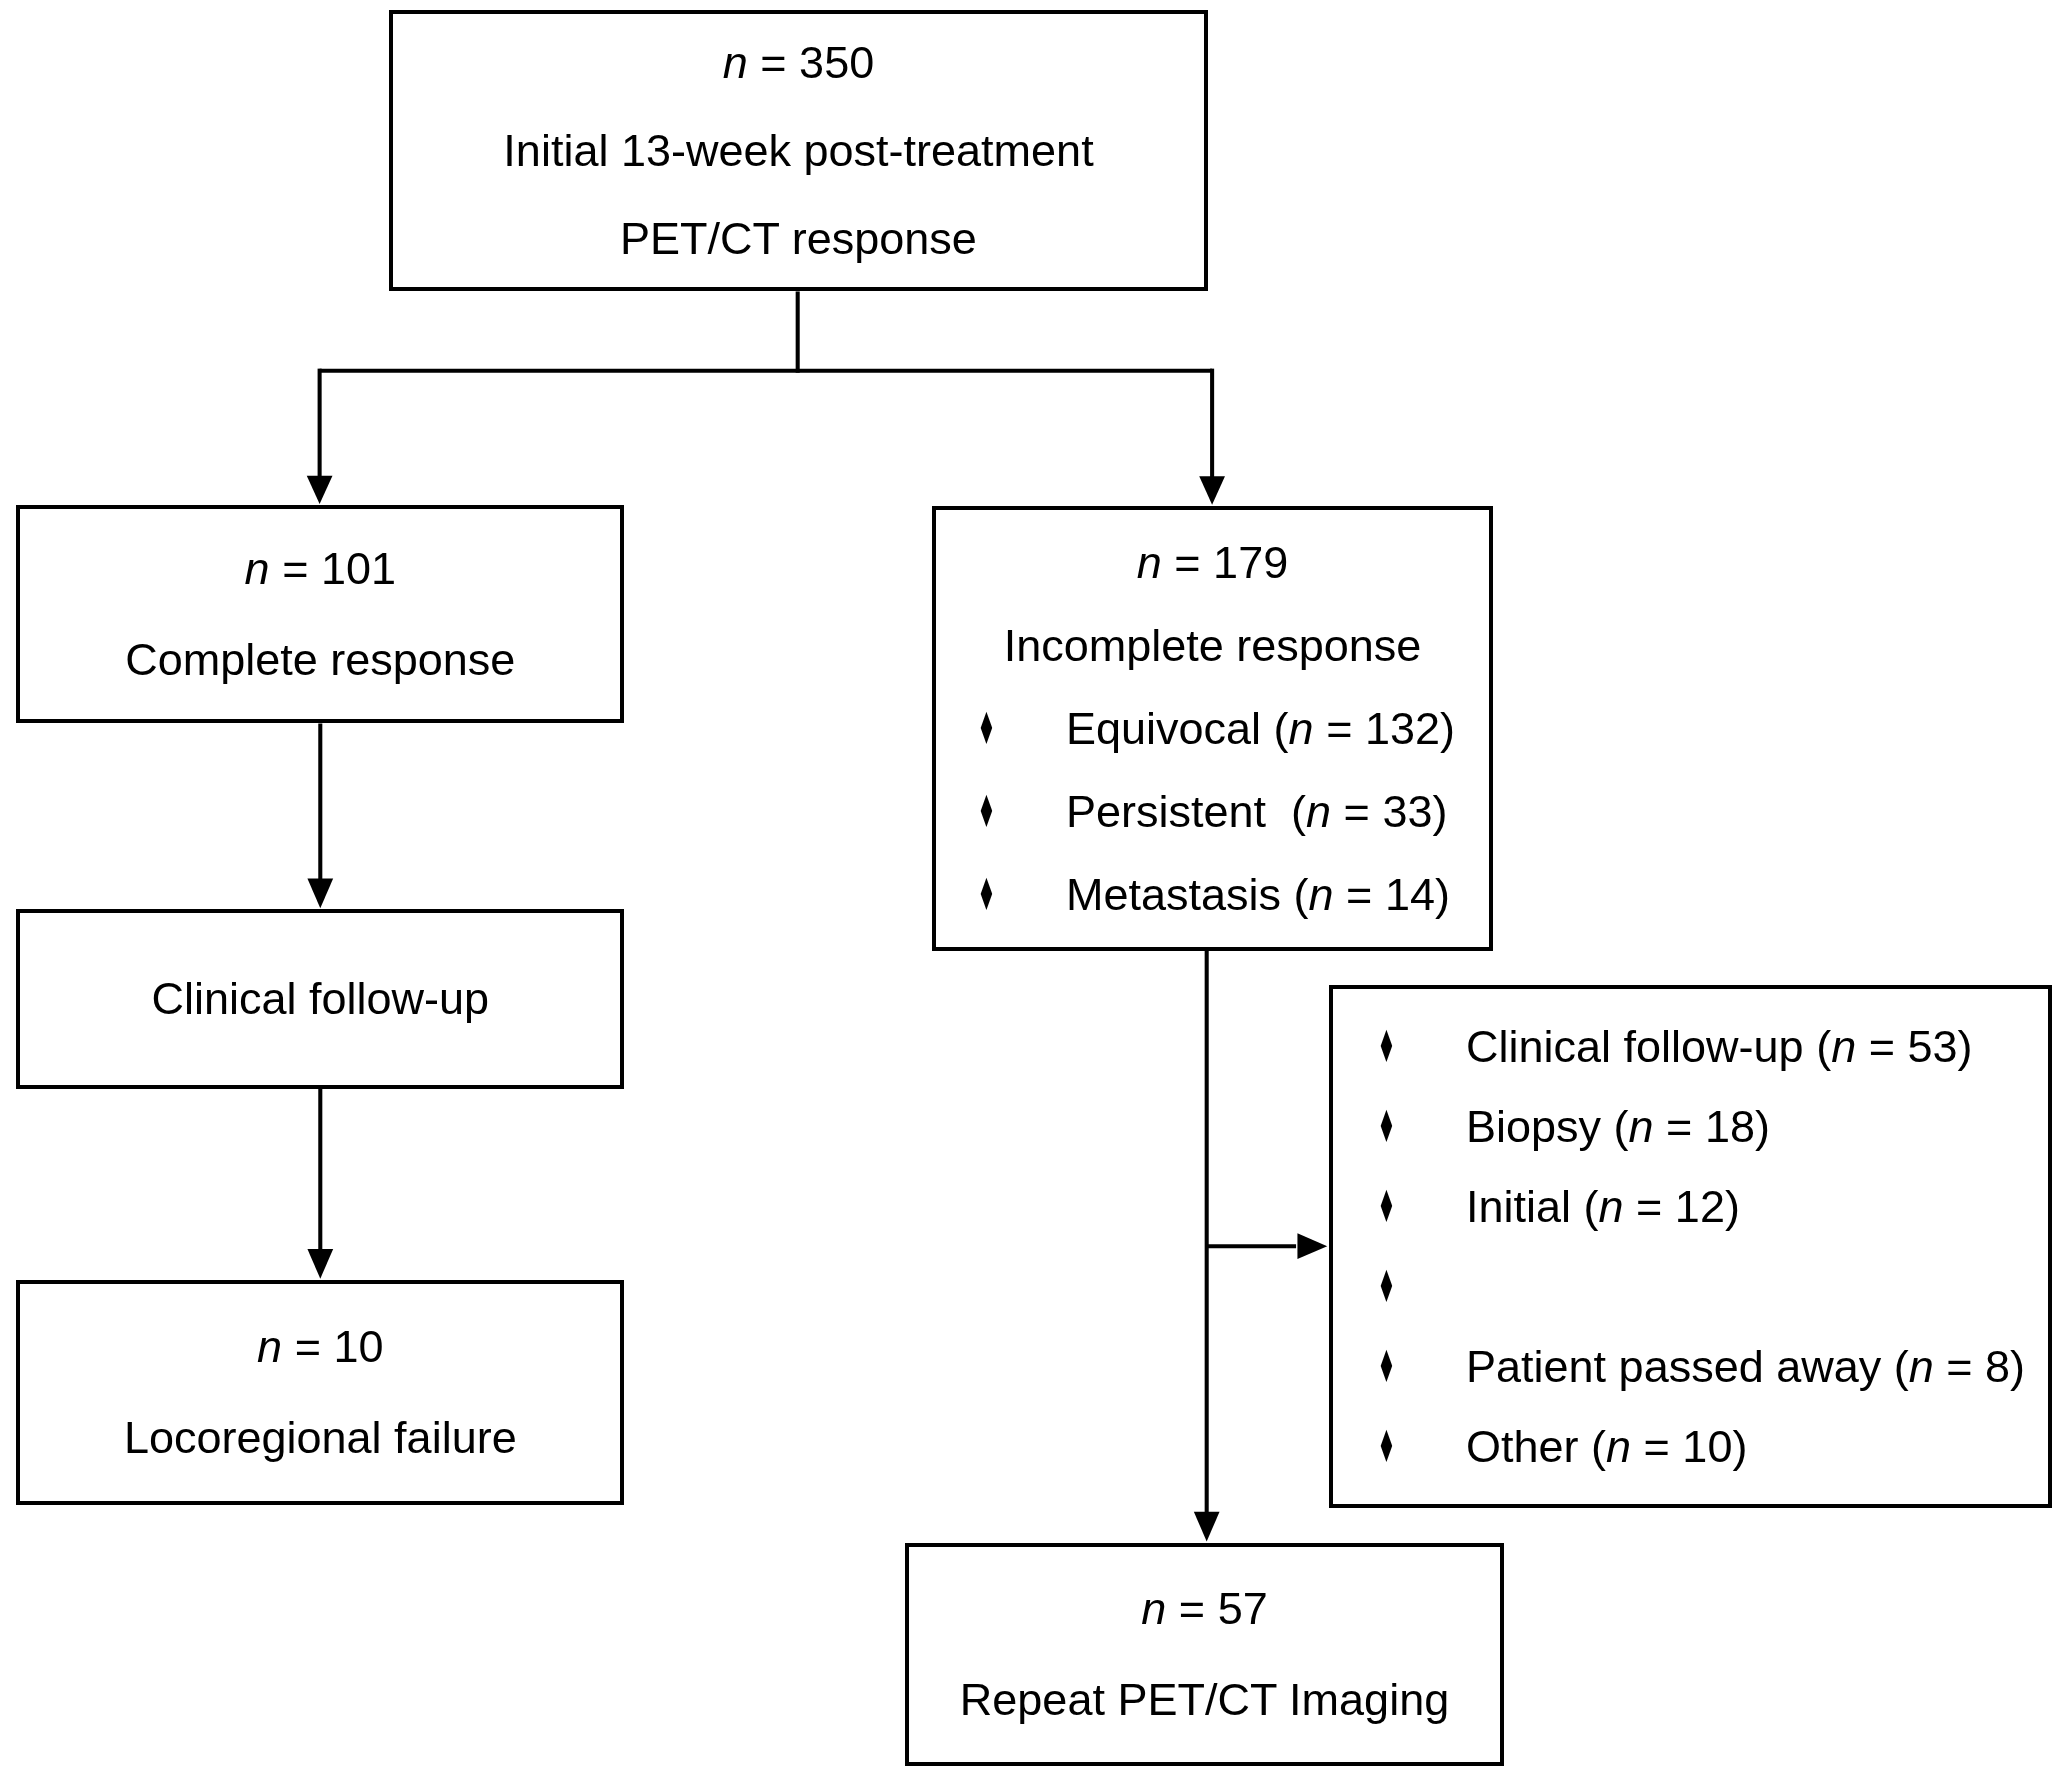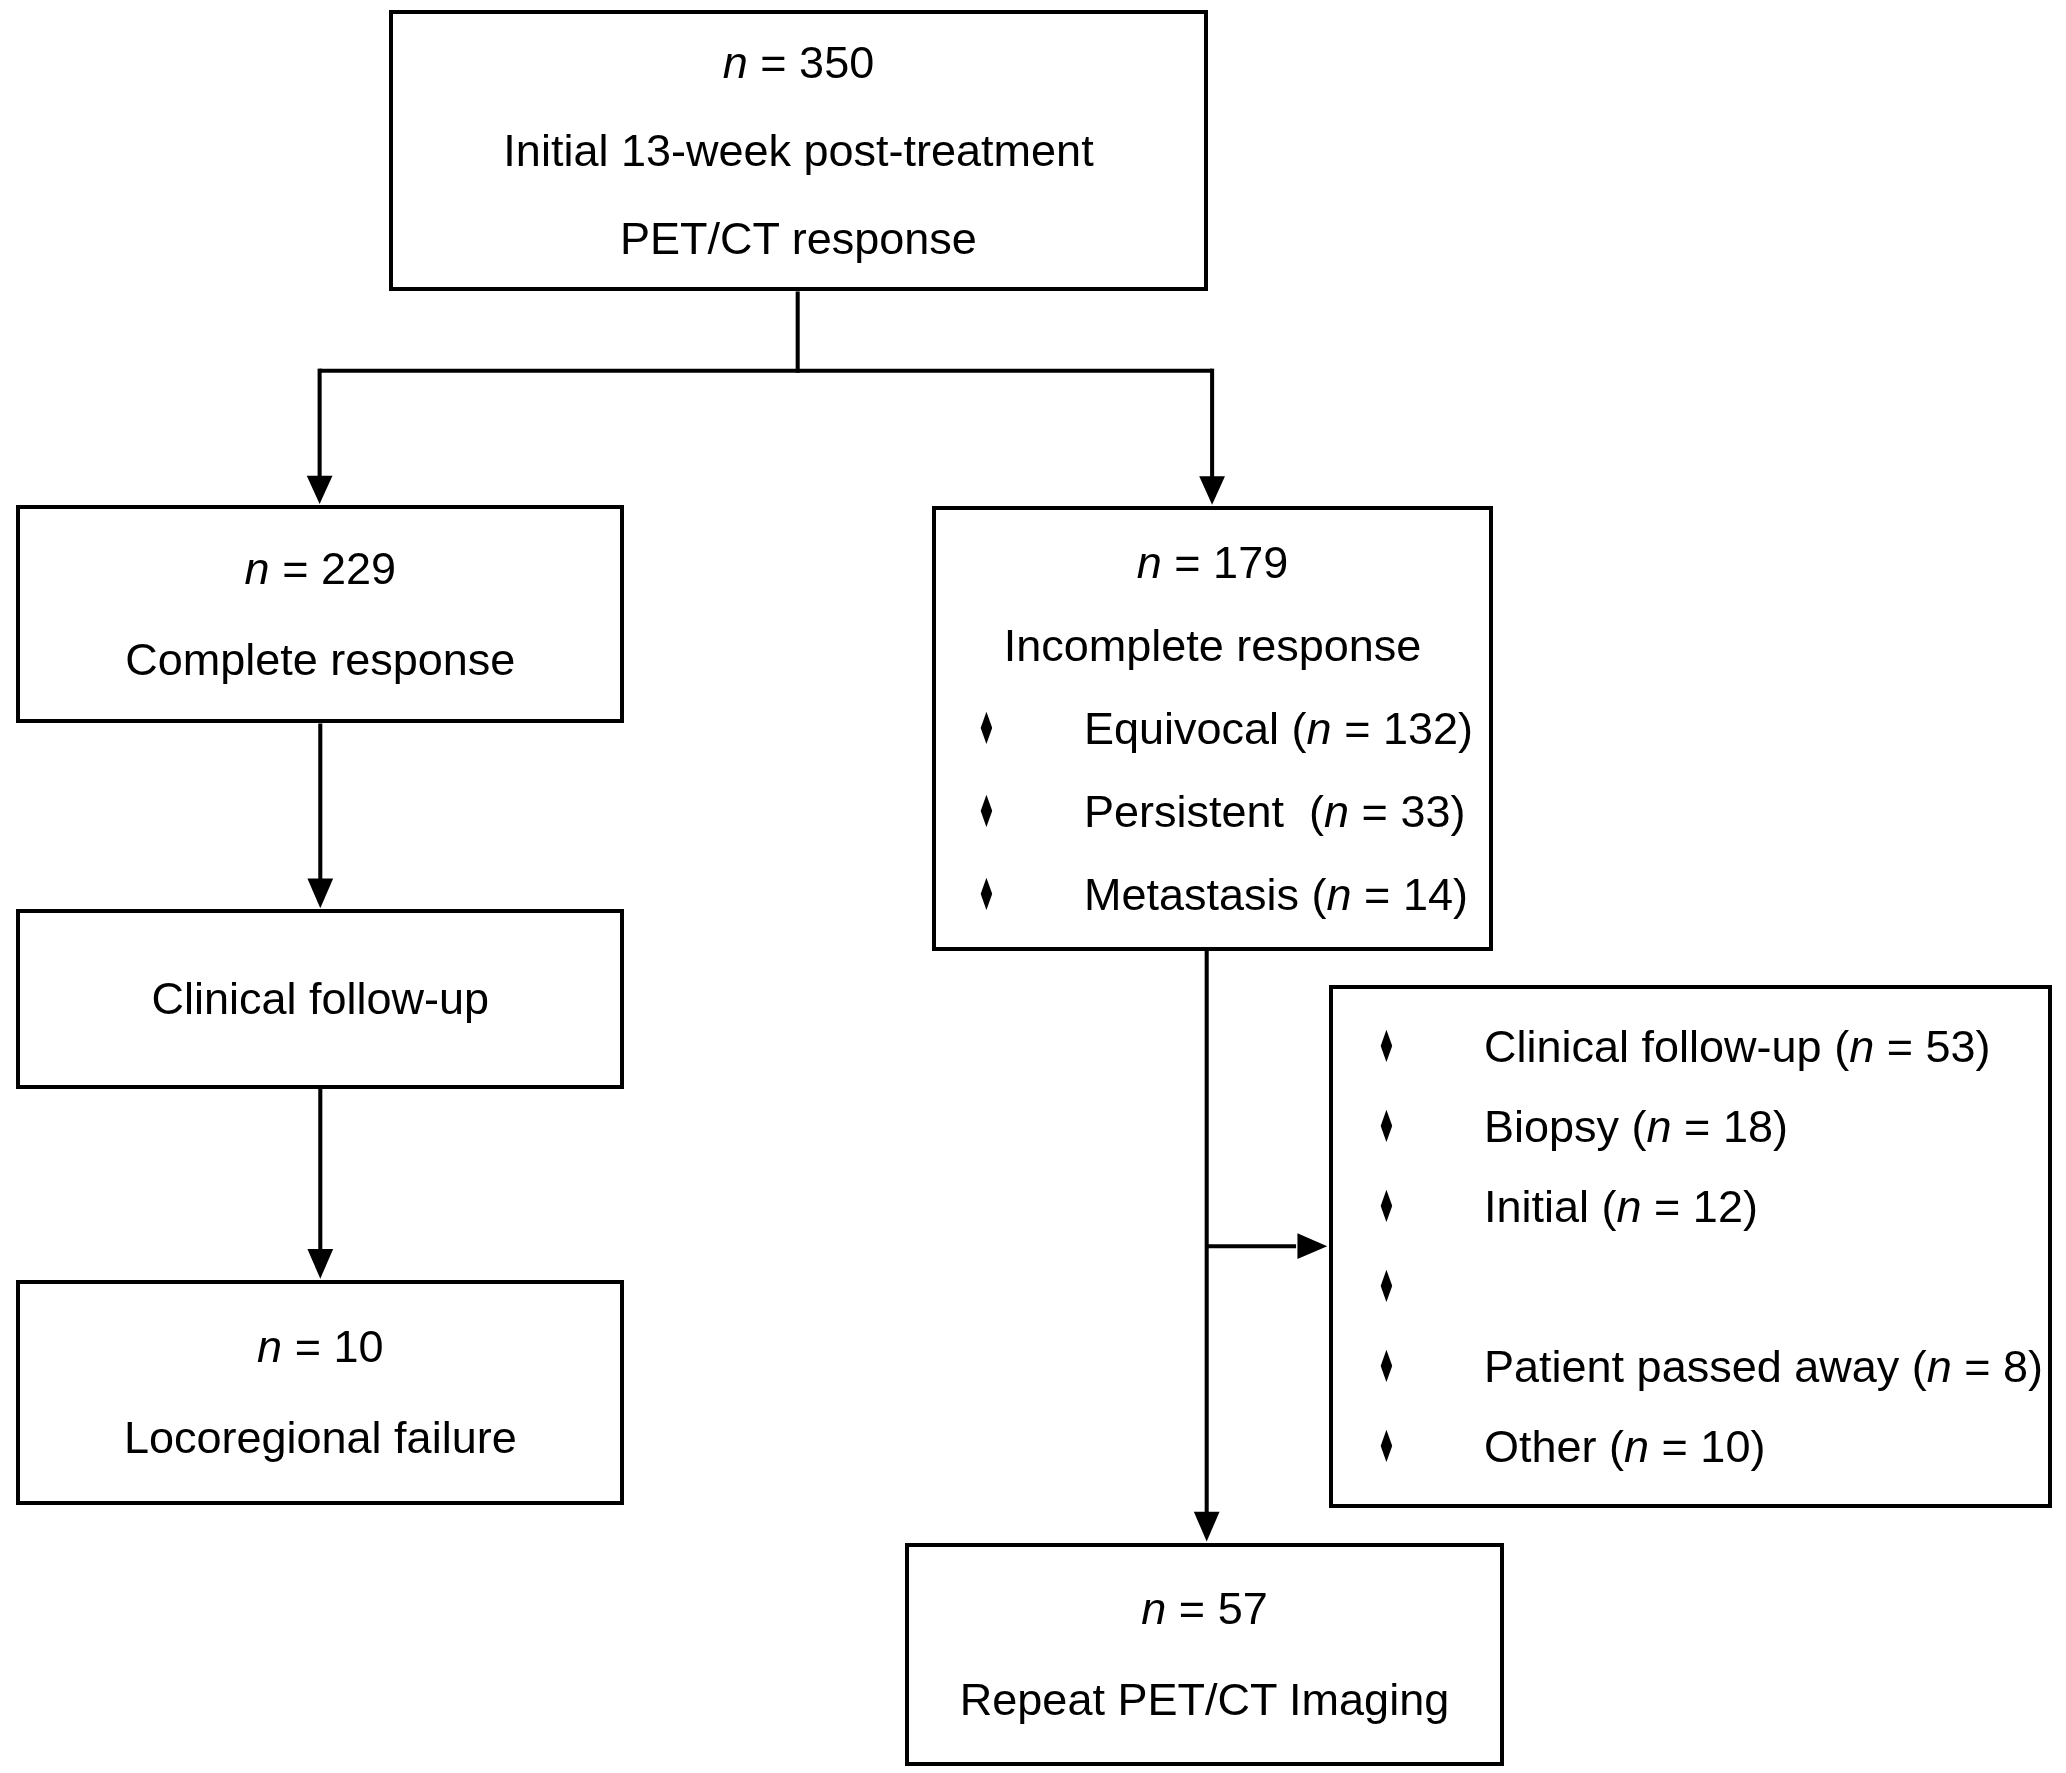--- a/index.html
+++ b/index.html
@@ -33,21 +33,21 @@
     height:83px;
   }
   .brow.h118{height:80px;}
   .bullet{
     display:inline-flex;align-items:center;justify-content:center;
     width:23px;
     font-family:"DejaVu Sans", sans-serif;
     font-size:41px;
     transform:scale(0.5,1.08);
   }
-  .btext{margin-left:86px;}
+  .btext{margin-left:68px;}
   .inc-indent{padding-left:39px;}
   .out-indent{padding-left:42px;}
   svg.connectors{position:absolute;left:0;top:0;z-index:1;}
 </style>
 </head>
 <body>
 
 <div class="canvas">
 
   <svg class="connectors" width="2066" height="1774" viewBox="0 0 3051 2619">
@@ -78,21 +78,21 @@
       <span>Initial 13-week post-treatment</span>
     </div>
     <div class="row">
       <span>PET/CT response</span>
     </div>
   </div>
 
   <div class="box" style="left:16.3px;top:505px;width:608px;height:218px;">
     <div class="row h135">
       <i>n</i>
-        <span> = 229</span>
+        <span> = 101</span>
     </div>
     <div class="row h135">
       <span>Complete response</span>
     </div>
   </div>
 
   <div class="box" style="left:16.3px;top:909px;width:608px;height:180px;">
     <div class="row">
       <span>Clinical follow-up</span>
     </div>

